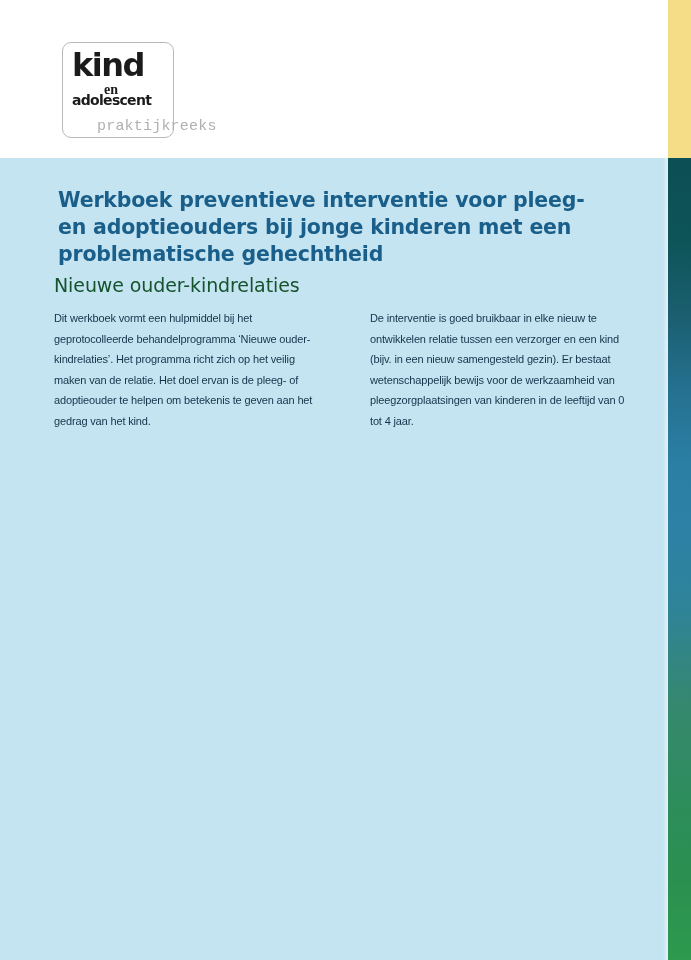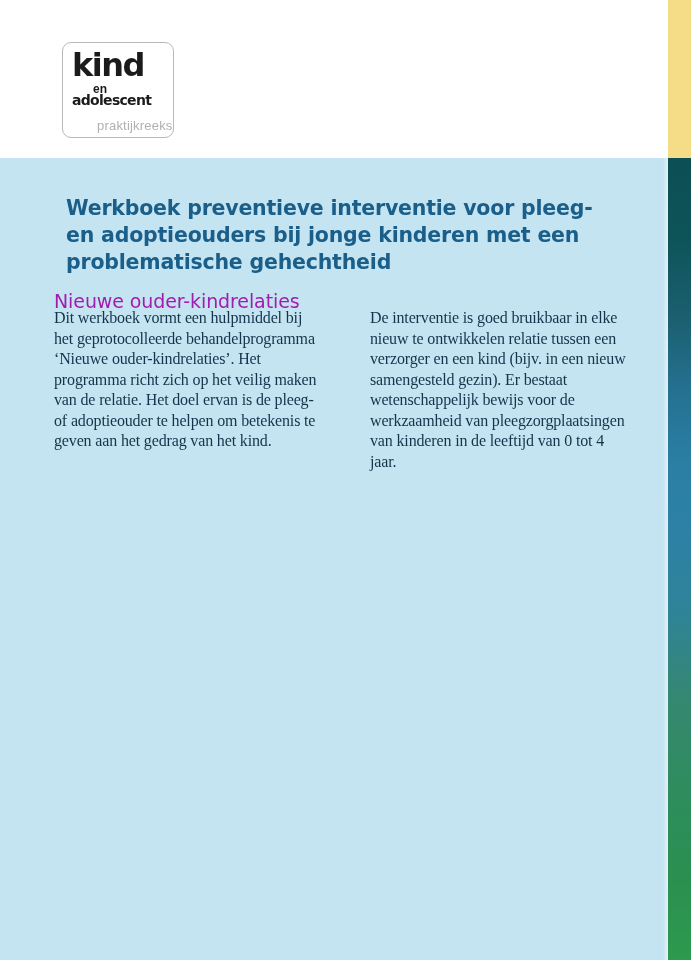--- a/index.html
+++ b/index.html
@@ -93,91 +93,91 @@
     top: 6px;
     font-family: "DejaVu Sans", sans-serif;
     font-weight: bold;
     font-size: 32px;
     letter-spacing: -1.5px;
     color: #1b1b1b;
     line-height: 1;
   }
   .logo-en {
     position: absolute;
-    left: 30px;
+    left: 41px;
     top: 40px;
-    font-family: Liberation Sans, sans-serif;
-    font-weight: bold;
-    font-size: 12px;
+    font-family: Liberation Serif, serif;
+    font-weight: bold;
+    font-size: 14px;
     color: #1b1b1b;
     line-height: 1;
   }
   .logo-adolescent {
     position: absolute;
     left: 9px;
     top: 50px;
     font-family: "DejaVu Sans", sans-serif;
     font-weight: bold;
     font-size: 14px;
     letter-spacing: -0.7px;
     color: #1b1b1b;
     line-height: 1;
   }
   .logo-praktijk {
     position: absolute;
     left: 34px;
     top: 76px;
-    font-family: Liberation Sans, sans-serif;
-    font-size: 13px;
+    font-family: Liberation Mono, monospace;
+    font-size: 15px;
     letter-spacing: 0.2px;
     color: #b0b0b0;
     line-height: 1;
   }
 
   
   .title-block {
     position: absolute;
     left: 54px;
     top: 183px;
     width: 560px;
   }
   .main-title {
     font-family: "DejaVu Sans", sans-serif;
     font-weight: bold;
     font-size: 20.5px;
     line-height: 27px;
     color: #1a5e8a;
     letter-spacing: -0.2px;
-    margin: 12px;
+    margin: 4px;
   }
   .sub-title {
     font-family: "DejaVu Sans", sans-serif;
     font-weight: normal;
     font-size: 19px;
     line-height: 26px;
-    color: #a21caf;
+    color: #14532d;
     letter-spacing: -0.1px;
     margin: 2px 0 0 0;
   }
 
   
   .columns {
     position: absolute;
     left: 54px;
     top: 308px;
     width: 580px;
     display: flex;
     gap: 52px;
   }
   .col {
     width: 264px;
   }
   .para {
-    font-family: Liberation Serif, serif;
-    font-size: 16px;
+    font-family: Liberation Sans, sans-serif;
+    font-size: 11px;
     line-height: 20.5px;
     color: #15334a;
     margin: 0 0 20px 0;
     letter-spacing: -0.15px;
   }
   .para:last-child {
     margin-bottom: 16px;
   }
   .para em {
     font-style: italic;

